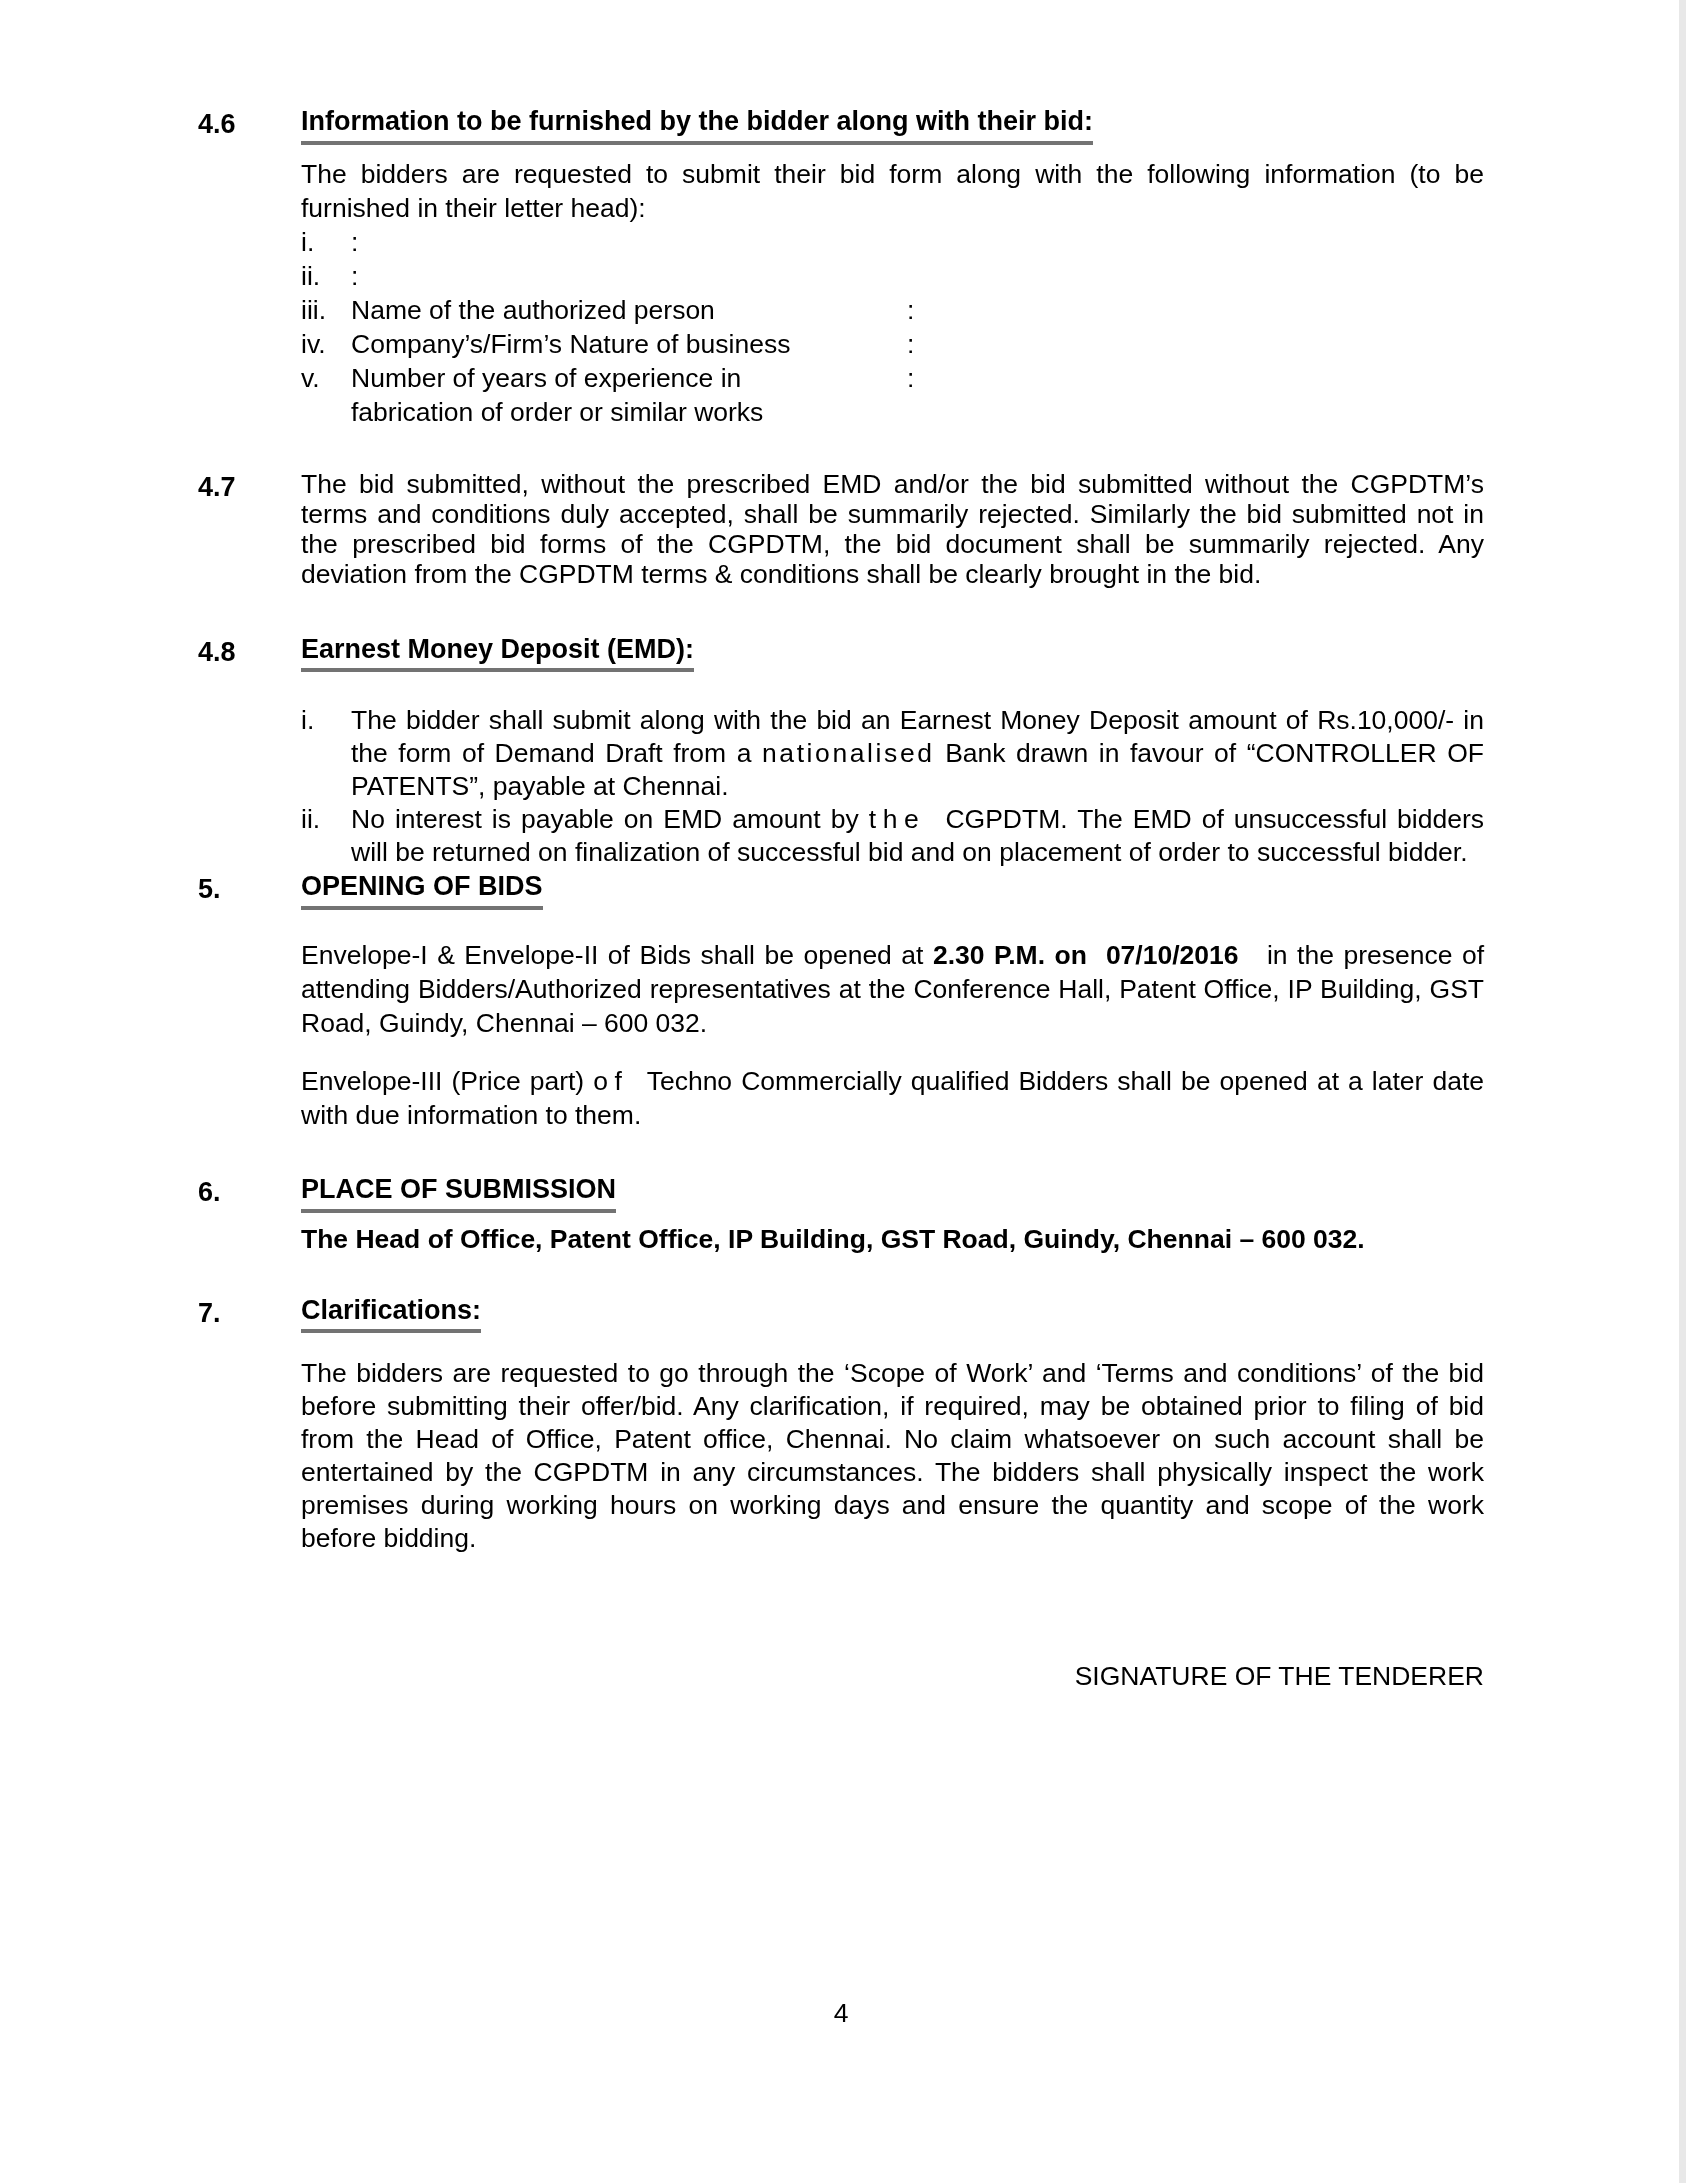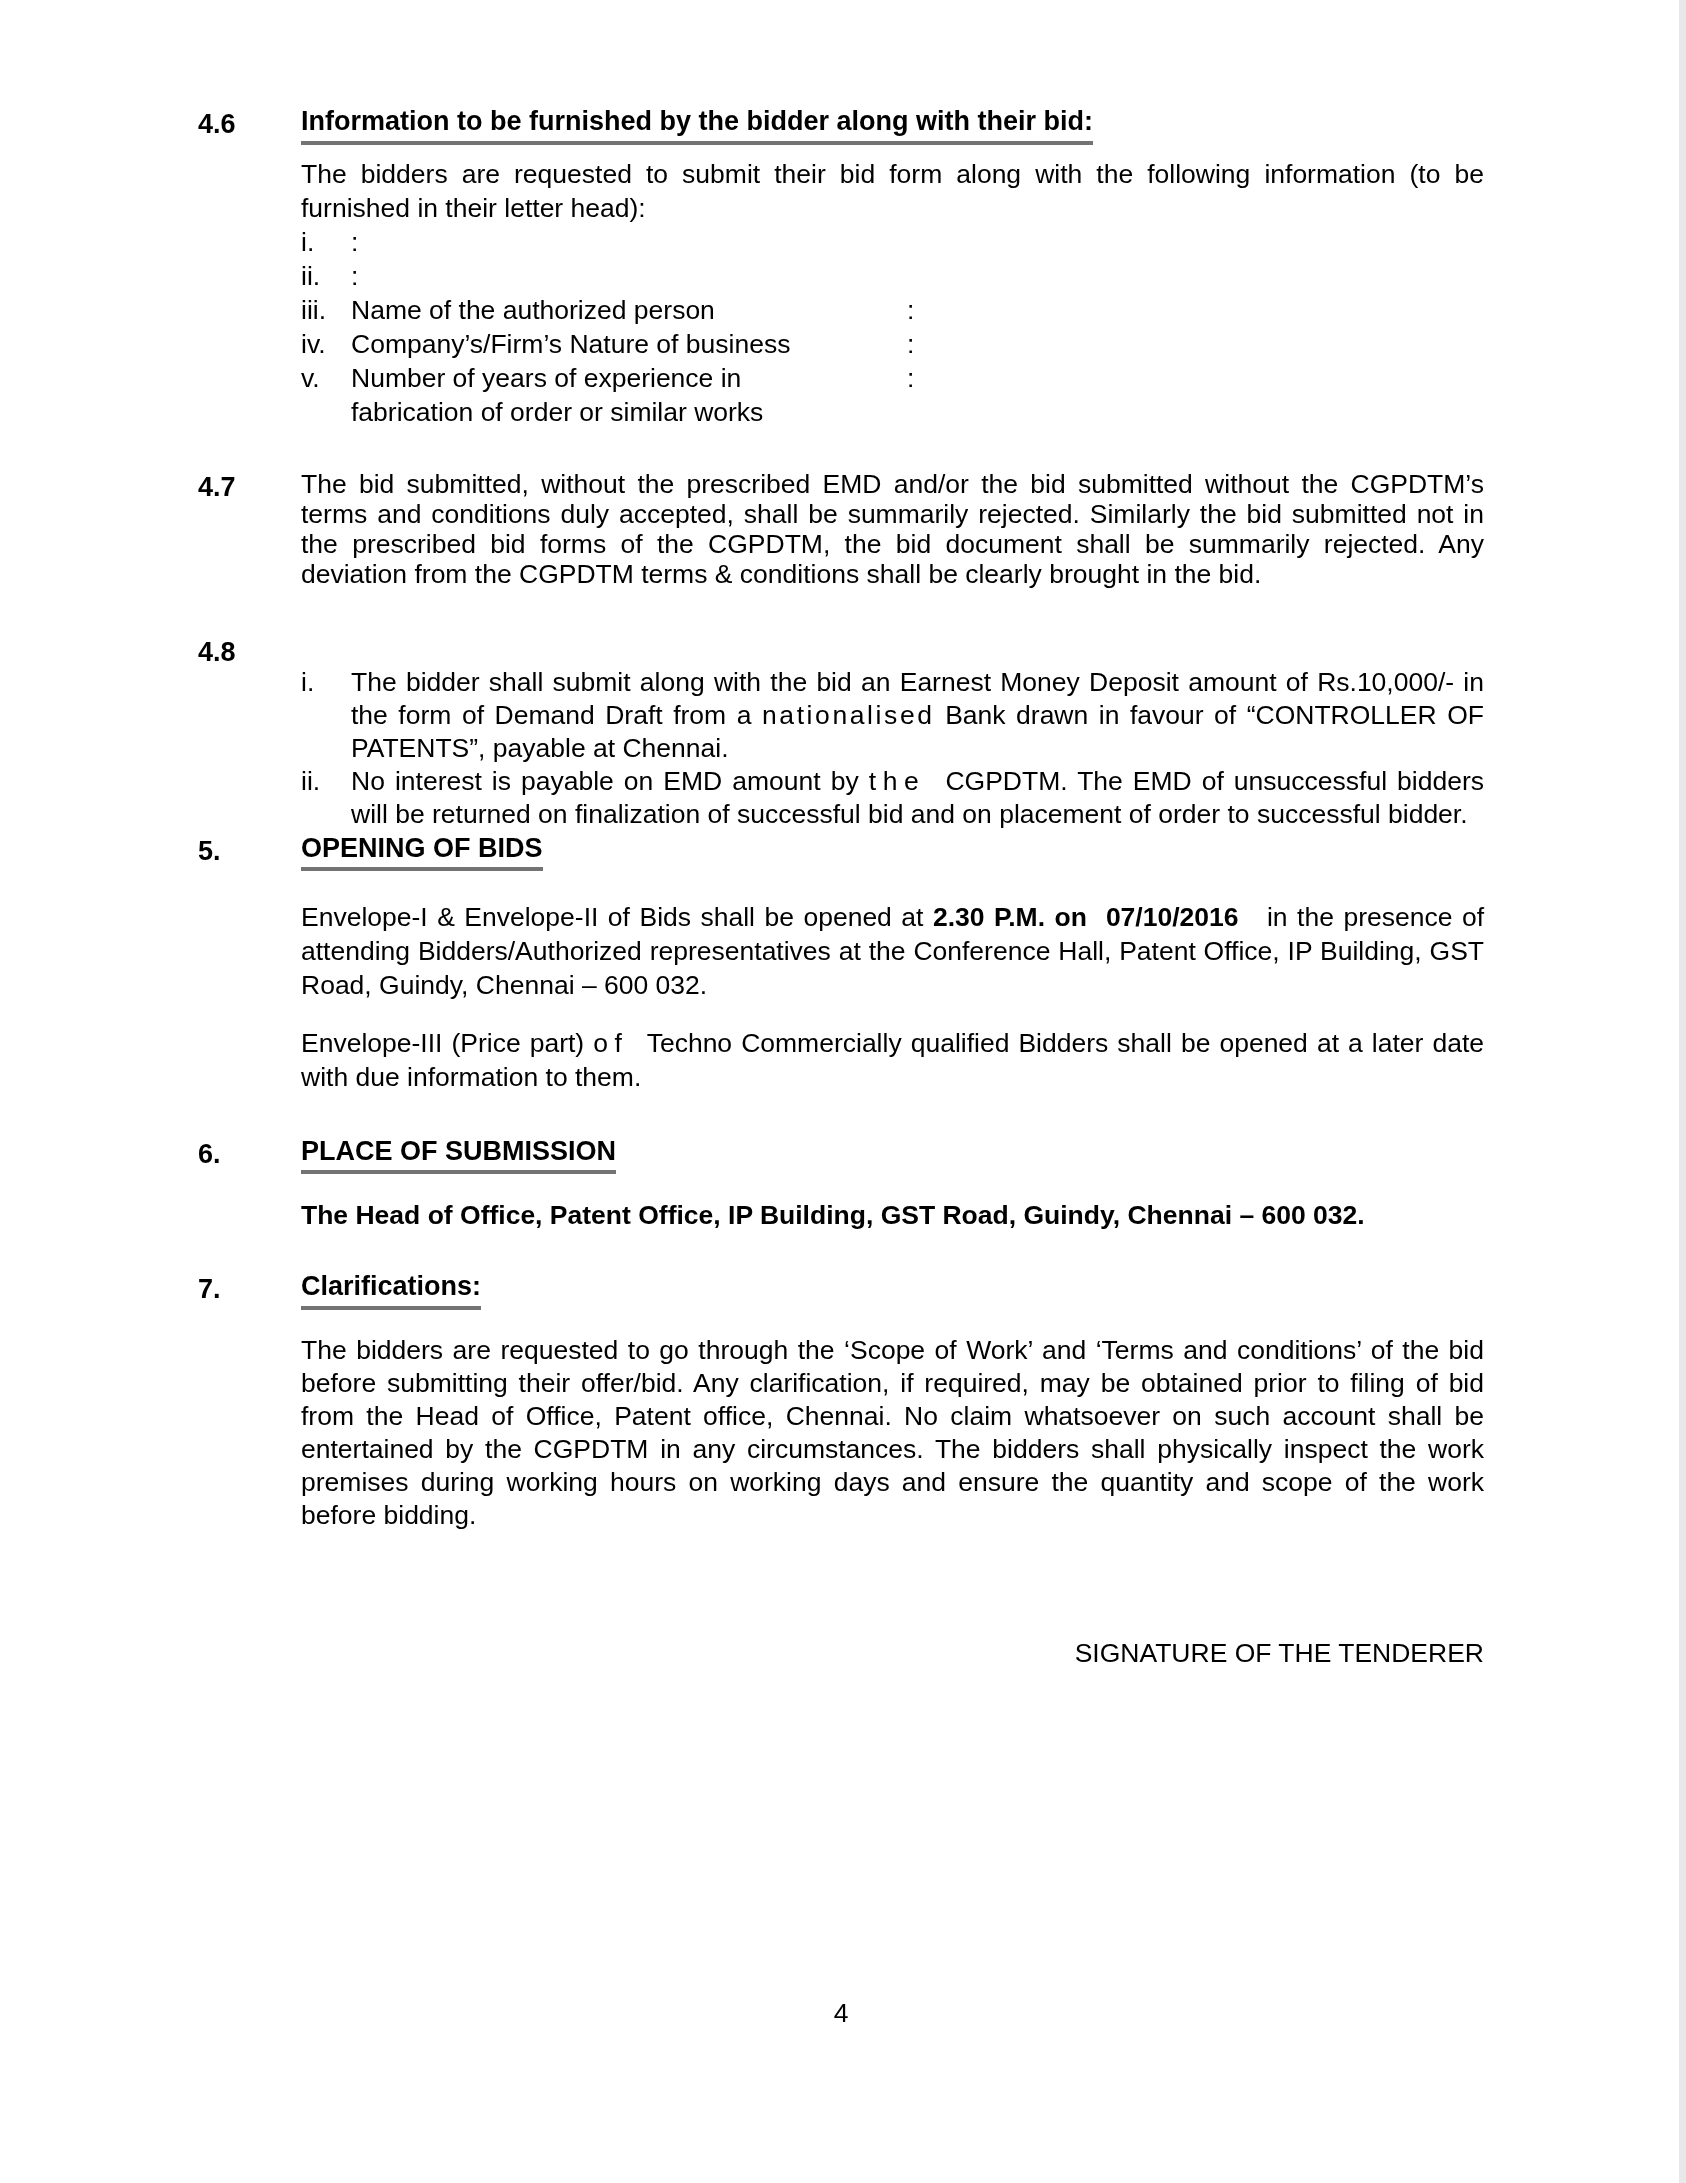--- a/index.html
+++ b/index.html
@@ -32,21 +32,21 @@
   .signature { font-size:26.5px; line-height:32px; text-align:right; margin-top:105px; }
   .pagenum { position:absolute; top:1997px; left:198px; right:195px; text-align:center; font-size:26.5px; line-height:32px; }
   .mt-intro { margin-top:12px; }
   .mt-47 { margin-top:40px; }
   .mt-48h { margin-top:45px; }
   .mt-48l { margin-top:32px; }
   .mt-5h { margin-top:2px; }
   .mt-env1 { margin-top:28.4px; }
   .mt-env3 { margin-top:24px; }
   .mt-6h { margin-top:42px; }
-  .mt-6p { margin-top:24px; }
+  .mt-6p { margin-top:9px; }
   .mt-7h { margin-top:39px; }
   .mt-7p { margin-top:24px; }
 </style>
 </head>
 <body>
 
 <div class="page">
 
   <section class="sec">
     <div class="num">4.6</div>
@@ -84,20 +84,21 @@
   <section class="sec mt-47">
     <div class="num">4.7</div>
     <div>
       <p class="para lh62 just">The bid submitted, without the prescribed EMD and/or the bid submitted without the CGPDTM’s terms and conditions duly accepted, shall be summarily rejected. Similarly the bid submitted not in the prescribed bid forms of the CGPDTM, the bid document shall be summarily rejected. Any deviation from the CGPDTM terms &amp; conditions shall be clearly brought in the bid.</p>
     </div>
   </section>
 
   <section class="sec mt-48h">
     <div class="num">4.8</div>
     <div>
+      <h2 class="heading"><span class="u">Earnest Money Deposit (EMD):</span></h2>
       <div class="sublist mt-48l">
         <div class="subrow">
           <span>i.</span>
           <p class="para lh50 just"><span>The bidder shall submit along with the bid an Earnest Money Deposit amount of Rs.10,000/- in the form of Demand Draft from a </span><span class="lsA">nationalised</span><span> Bank drawn in favour of “CONTROLLER OF PATENTS”, payable at Chennai.</span></p>
         </div>
         <div class="subrow">
           <span>ii.</span>
           <p class="para lh50 just"><span>No interest is payable on EMD amount by </span><span class="lsB">the</span><span> &nbsp;CGPDTM. The EMD of unsuccessful bidders will be returned on finalization of successful bid and on placement of order to successful bidder.</span></p>
         </div>
       </div>

